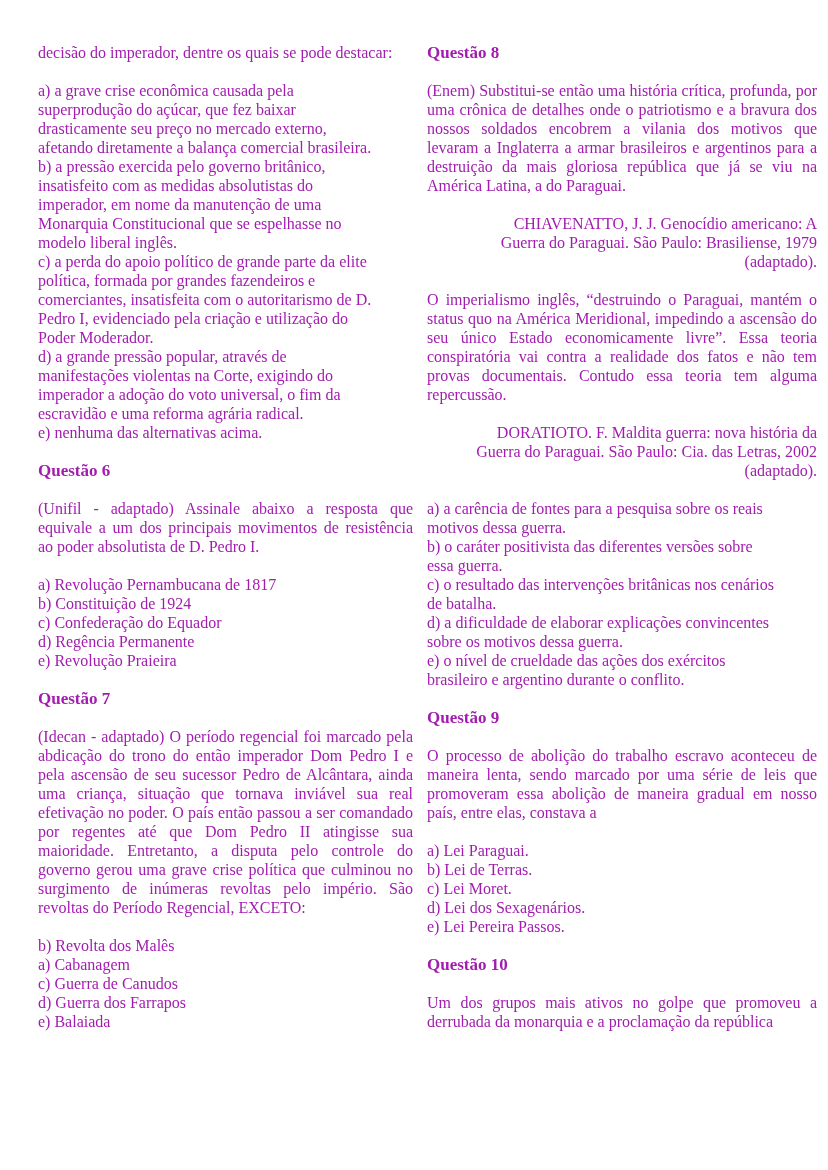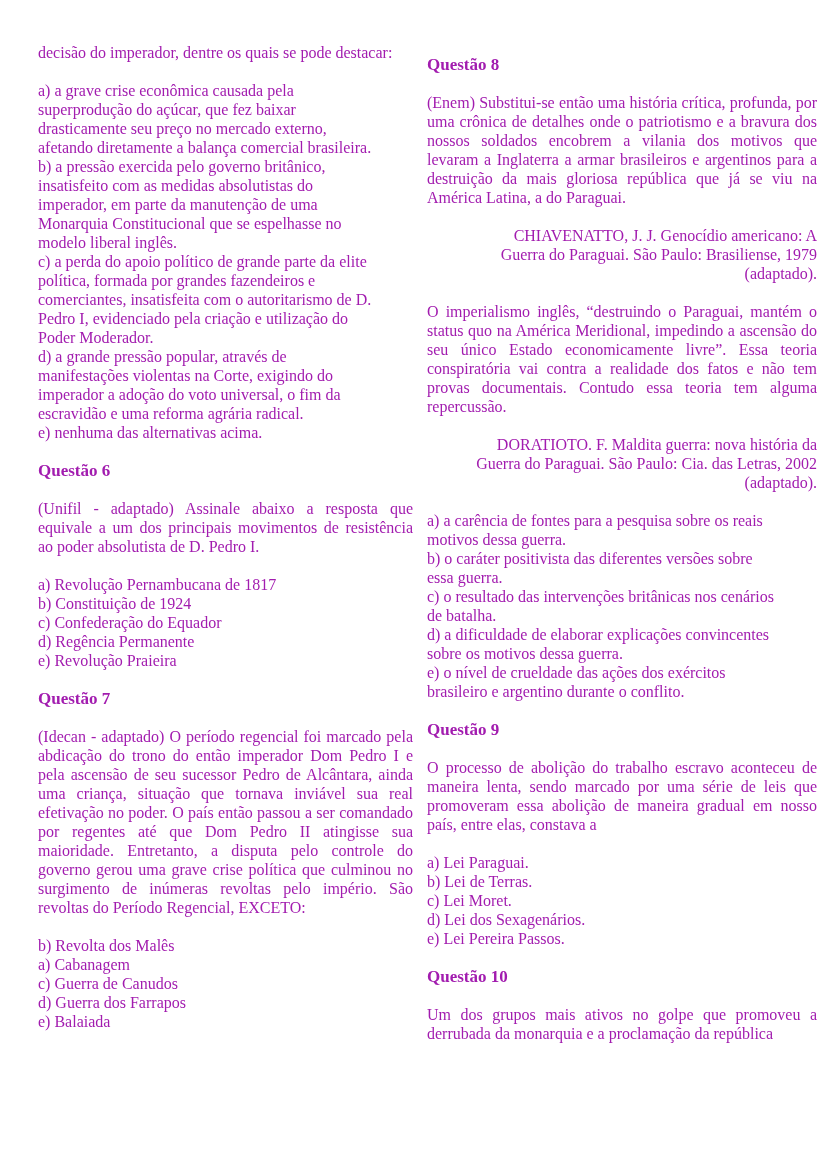--- a/index.html
+++ b/index.html
@@ -15,21 +15,21 @@
     box-sizing: border-box;
   }
   .columns {
     display: flex;
     padding: 43px 11px 0 38px;
     gap: 14px;
     box-sizing: border-box;
   }
   .col { flex: 0 0 auto; }
   .col-left  { width: 375px; }
-  .col-right { width: 390px; margin-top: 12px; }
+  .col-right { width: 390px; }
   .block { margin: 0 0 19px 0; }
   .paragraph { text-align: justify; }
   .heading { font-weight: bold; font-size: 17px; }
   .citation { text-align: right; white-space: pre-line; }
   .options { text-align: left; }
   .option { white-space: pre-line; }
 </style>
 </head>
 <body>
 
@@ -37,21 +37,21 @@
   <div class="columns">
     <div class="col col-left" id="col-left">
         <div class="block paragraph">decisão do imperador, dentre os quais se pode destacar:</div>
         <div class="block options">
           <div class="option">a) a grave crise econômica causada pela
 superprodução do açúcar, que fez baixar
 drasticamente seu preço no mercado externo,
 afetando diretamente a balança comercial brasileira.</div>
           <div class="option">b) a pressão exercida pelo governo britânico,
 insatisfeito com as medidas absolutistas do
-imperador, em parte da manutenção de uma
+imperador, em nome da manutenção de uma
 Monarquia Constitucional que se espelhasse no
 modelo liberal inglês.</div>
           <div class="option">c) a perda do apoio político de grande parte da elite
 política, formada por grandes fazendeiros e
 comerciantes, insatisfeita com o autoritarismo de D.
 Pedro I, evidenciado pela criação e utilização do
 Poder Moderador.</div>
           <div class="option">d) a grande pressão popular, através de
 manifestações violentas na Corte, exigindo do
 imperador a adoção do voto universal, o fim da

